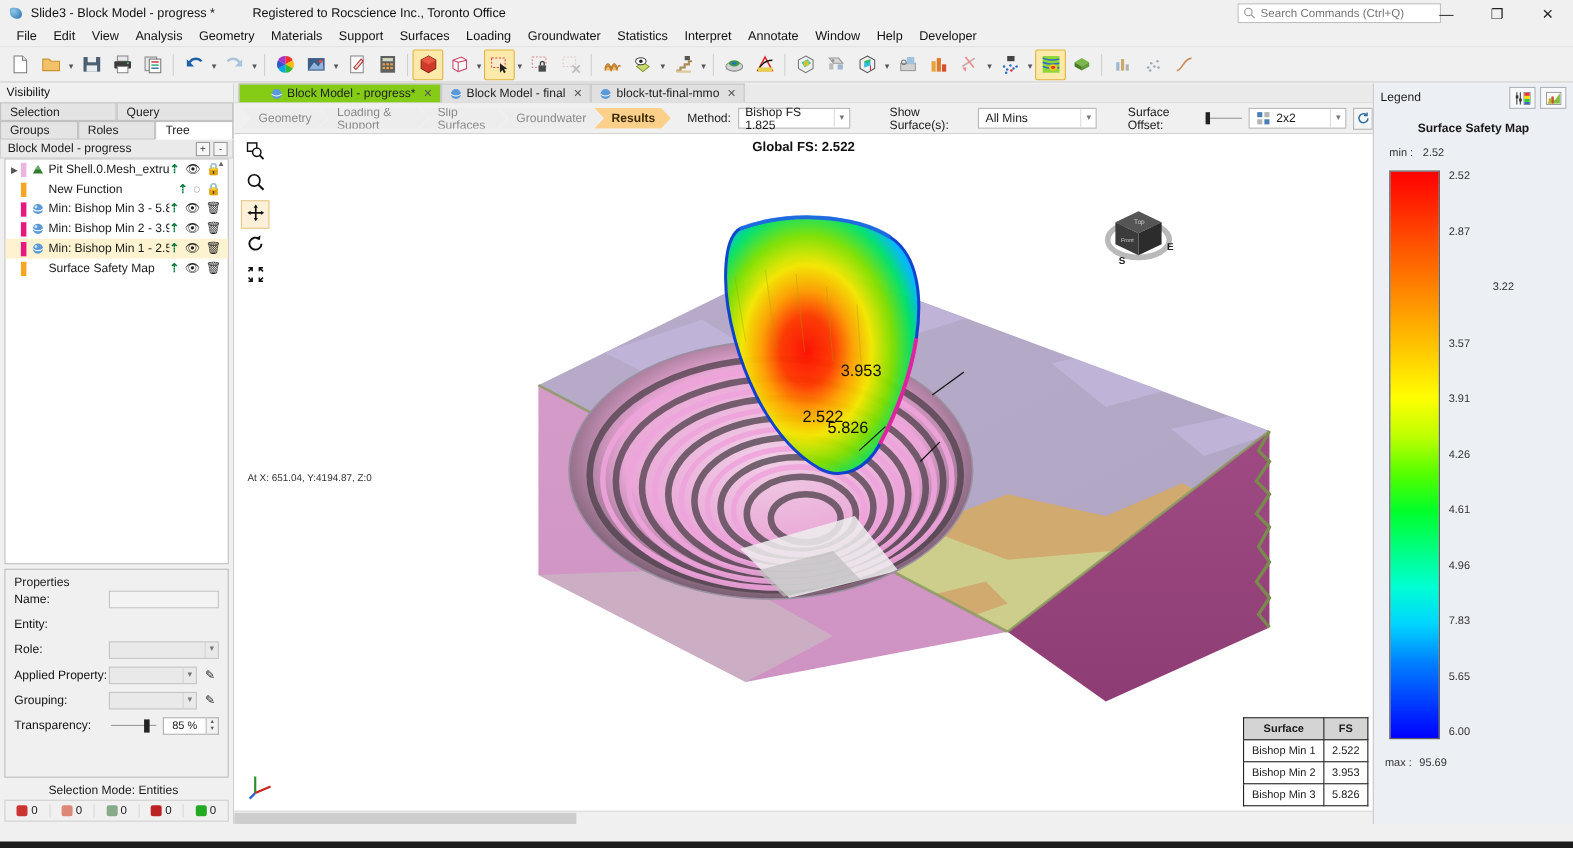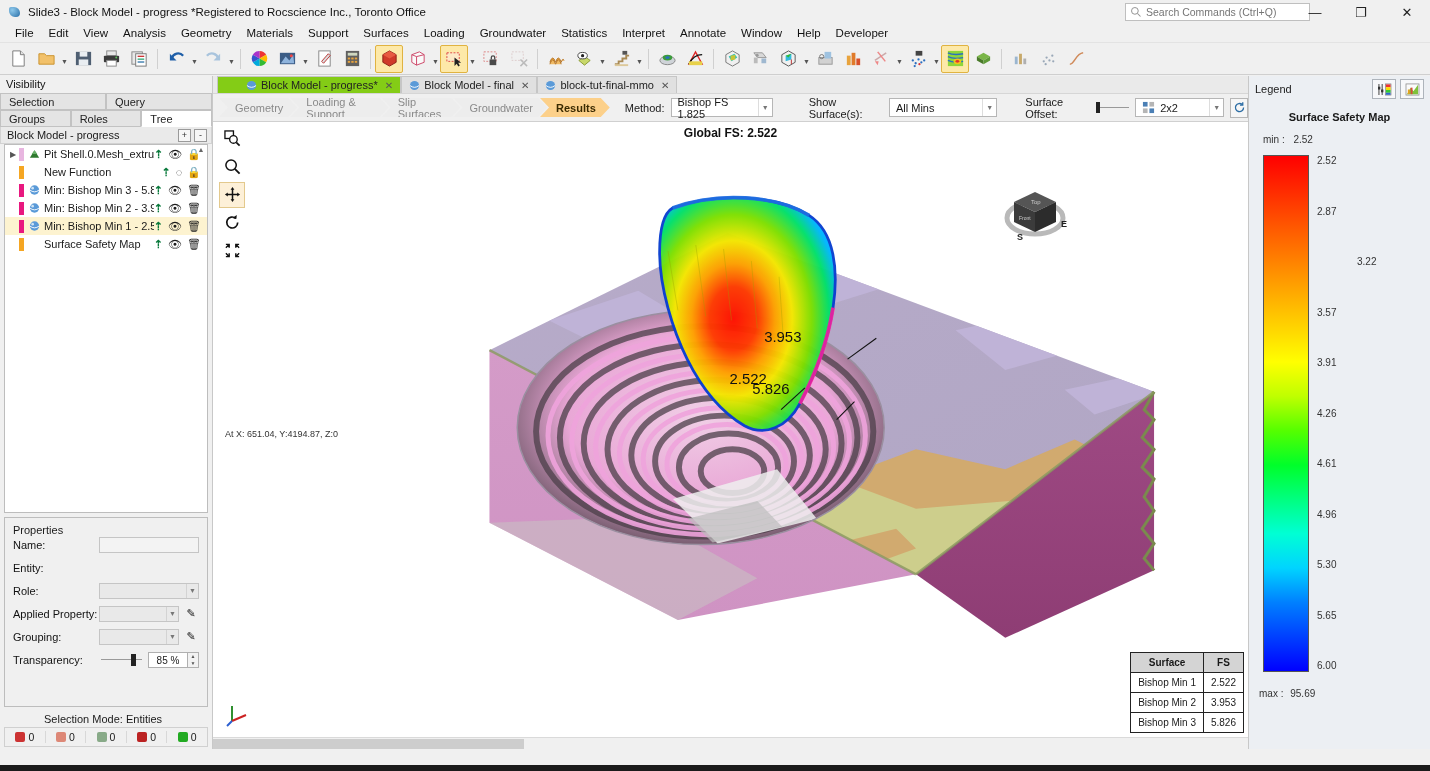--- a/index.html
+++ b/index.html
@@ -11,21 +11,21 @@
   }
   #app { position: relative; width: 1430px; height: 771px; background: #f0f0f0; }
 
   
   .titlebar { height: 24px; background: #f0f0f0; display: flex; align-items: center;
               padding-left: 8px; position: relative; }
   .titlebar .app-icon { width: 14px; height: 14px; margin-right: 6px; position: relative; }
   .titlebar .app-icon:before { content:""; position:absolute; left:1px; top:2px; width:11px; height:10px;
       background: radial-gradient(circle at 30% 30%, #8ec9ec, #2a6fa8); border-radius:2px 6px 4px 6px; }
   .title-text { font-size: 11.5px; color: #111; }
-  .reg-text { font-size: 11.5px; color: #111; }
+  .reg-text { font-size: 11.5px; color: #111; margin-left: 34px; }
   .search-wrap { position: absolute; right: 120px; top: 3px; width: 185px; height: 18px;
       background: #fff; border: 1px solid #bfbfbf; display: flex; align-items: center; padding: 0 4px; }
   .search-wrap .sicon { width: 12px; height: 12px; margin-right: 4px; flex: none; opacity: .65; }
   .search-wrap input { border: 0; outline: 0; font-size: 10.5px; width: 100%;
       font-family: "Liberation Sans", sans-serif; color:#444; background: transparent; }
   .wbtns { position: absolute; right: 0; top: 0; display: flex; }
   .wbtn { width: 46px; height: 24px; display: flex; align-items: center; justify-content: center;
       font-size: 13px; color: #222; }
 
   
@@ -1050,21 +1050,21 @@
         <div class="colorbar" id="colorbar" style="background: linear-gradient(rgb(255, 0, 0), rgb(255, 42, 0), rgb(255, 85, 0), rgb(255, 127, 0), rgb(255, 170, 0), rgb(255, 212, 0), rgb(255, 255, 0), rgb(191, 255, 0), rgb(85, 255, 0), rgb(0, 255, 42), rgb(0, 255, 128), rgb(0, 255, 212), rgb(0, 212, 255), rgb(0, 128, 255), rgb(0, 64, 255), rgb(0, 0, 255));"></div>
         <div class="ticks" id="ticks">
             <span style="top: 0px;">2.52</span>
             <span style="top: 50.5px;">2.87</span>
             <span style="top: 101px; margin-left: 40px;">3.22</span>
             <span style="top: 151.5px;">3.57</span>
             <span style="top: 202px;">3.91</span>
             <span style="top: 252.5px;">4.26</span>
             <span style="top: 303px;">4.61</span>
             <span style="top: 353.5px;">4.96</span>
-            <span style="top: 404px;">5.30</span>
+            <span style="top: 404px;">7.83</span>
             <span style="top: 454.5px;">5.65</span>
             <span style="top: 505px;">6.00</span>
           </div>
       </div>
 
       <div class="lg-max" style="margin-top:16px;">
         <span>max :</span>
         <span style="margin-left:4px;">95.69</span>
       </div>
     </div>

